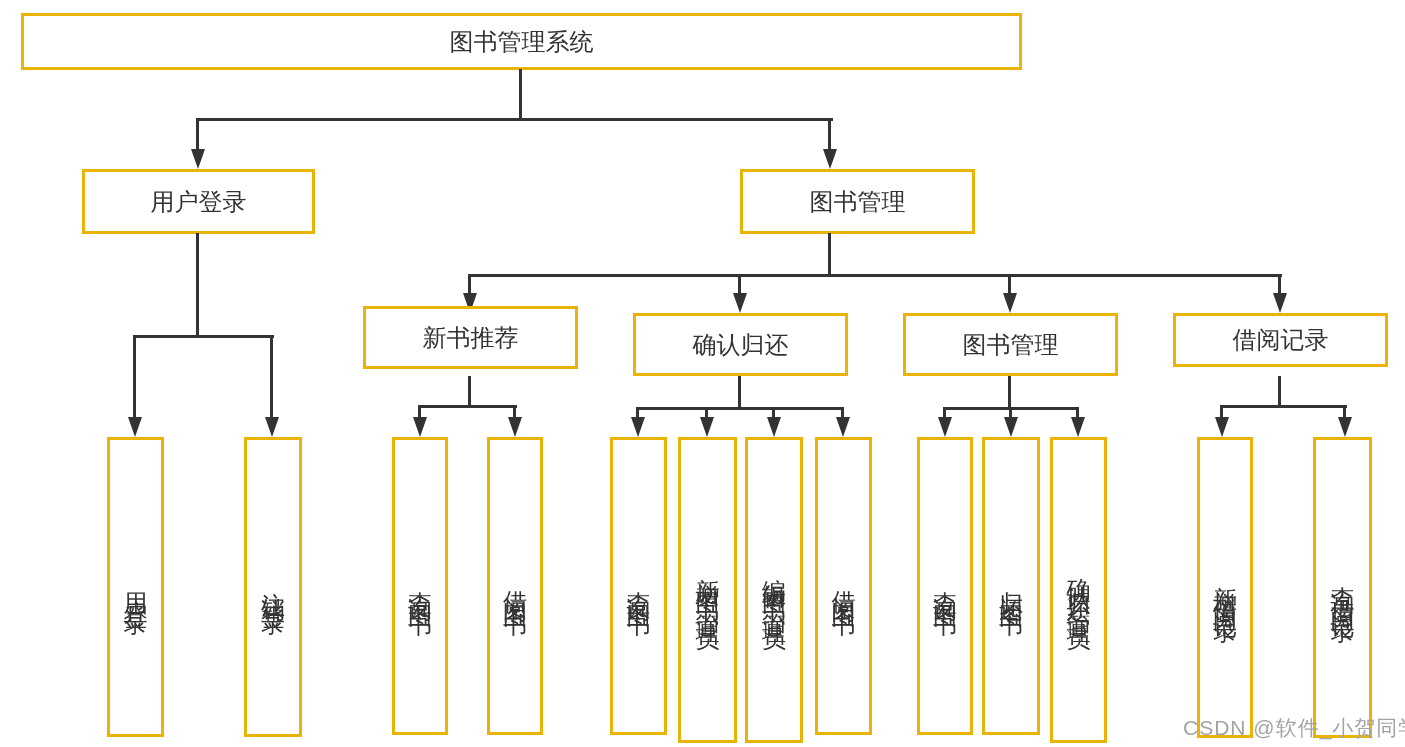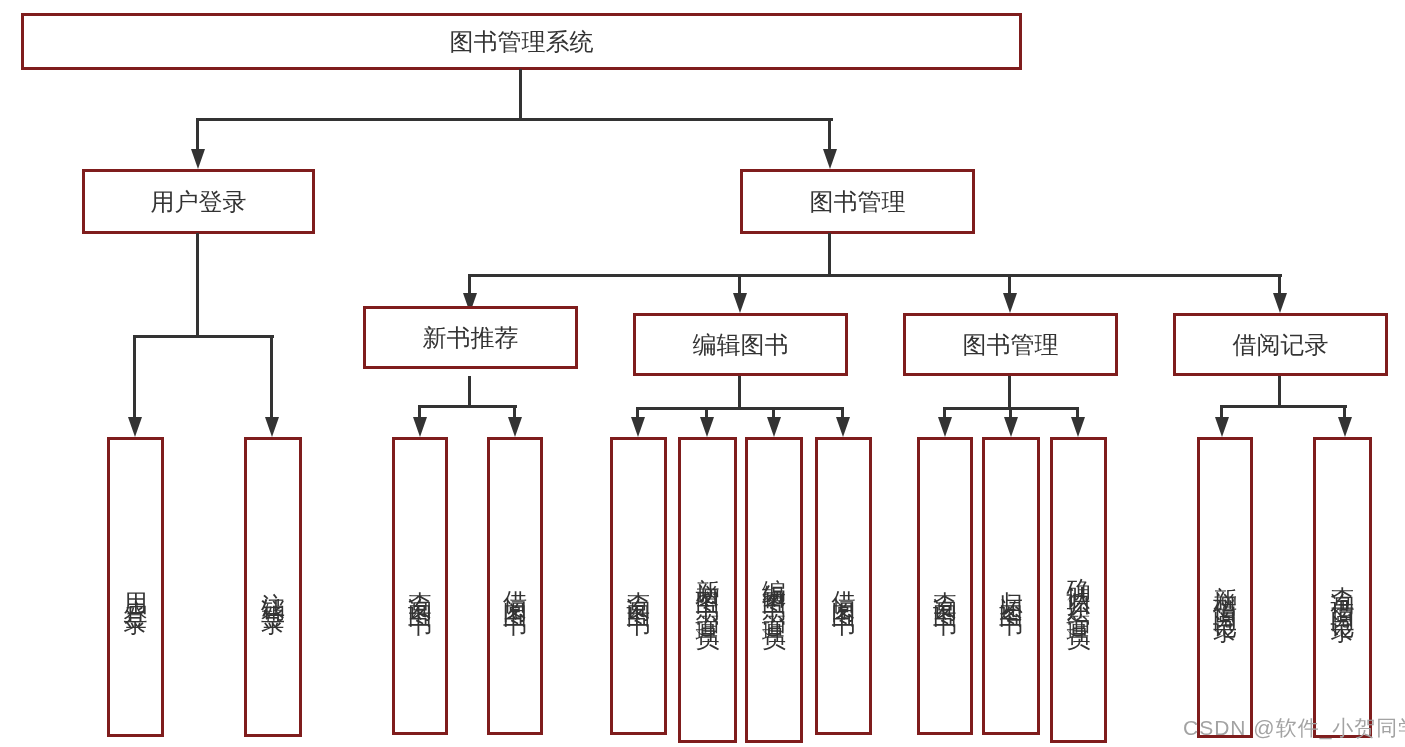--- a/index.html
+++ b/index.html
@@ -1,21 +1,21 @@
 <!DOCTYPE html>
 <html><head>
 <meta charset="utf-8">
 <style>
   html,body{margin:0;padding:0;background:#ffffff;}
   #stage{
     position:relative;width:1405px;height:747px;background:#ffffff;overflow:hidden;
     font-family:"Liberation Sans","DejaVu Sans",sans-serif;
   }
   .box{
-    position:absolute;background:#ffffff;border:3px solid #7f1d1d;box-sizing:border-box;
+    position:absolute;background:#ffffff;border:3px solid #eab308;box-sizing:border-box;
     display:flex;align-items:center;justify-content:center;
     color:#333333;font-size:24px;line-height:1;white-space:nowrap;
   }
   .vbox{
     writing-mode:vertical-lr;text-orientation:mixed;
     letter-spacing:7px;white-space:normal;
   }
   .line{position:absolute;background:#333333;}
   .arrow-head{
     position:absolute;width:0;height:0;
@@ -56,23 +56,23 @@
   <div class="line" style="left:468px;top:274px;width:3px;height:21px;"></div>
   <div class="arrow-head" style="left:463px;top:293px;"></div>
   <div class="line" style="left:738px;top:274px;width:3px;height:21px;"></div>
   <div class="arrow-head" style="left:733px;top:293px;"></div>
   <div class="line" style="left:1008px;top:274px;width:3px;height:21px;"></div>
   <div class="arrow-head" style="left:1003px;top:293px;"></div>
   <div class="line" style="left:1278px;top:274px;width:3px;height:21px;"></div>
   <div class="arrow-head" style="left:1273px;top:293px;"></div>
 
   <div class="box" style="left:363px;top:306px;width:215px;height:63px;">新书推荐</div>
-  <div class="box" style="left:633px;top:313px;width:215px;height:63px;">编辑图书</div>
+  <div class="box" style="left:633px;top:313px;width:215px;height:63px;">确认归还</div>
   <div class="box" style="left:903px;top:313px;width:215px;height:63px;">图书管理</div>
-  <div class="box" style="left:1173px;top:313px;width:215px;height:63px;">借阅记录</div>
+  <div class="box" style="left:1173px;top:313px;width:215px;height:54px;">借阅记录</div>
 
   <div class="line" style="left:468px;top:376px;width:3px;height:29px;"></div>
   <div class="line" style="left:418px;top:405px;width:99px;height:3px;"></div>
   <div class="line" style="left:418px;top:405px;width:3px;height:14px;"></div>
   <div class="arrow-head" style="left:413px;top:417px;"></div>
   <div class="line" style="left:513px;top:405px;width:3px;height:14px;"></div>
   <div class="arrow-head" style="left:508px;top:417px;"></div>
 
   <div class="line" style="left:738px;top:376px;width:3px;height:31px;"></div>
   <div class="line" style="left:636px;top:407px;width:208px;height:3px;"></div>

